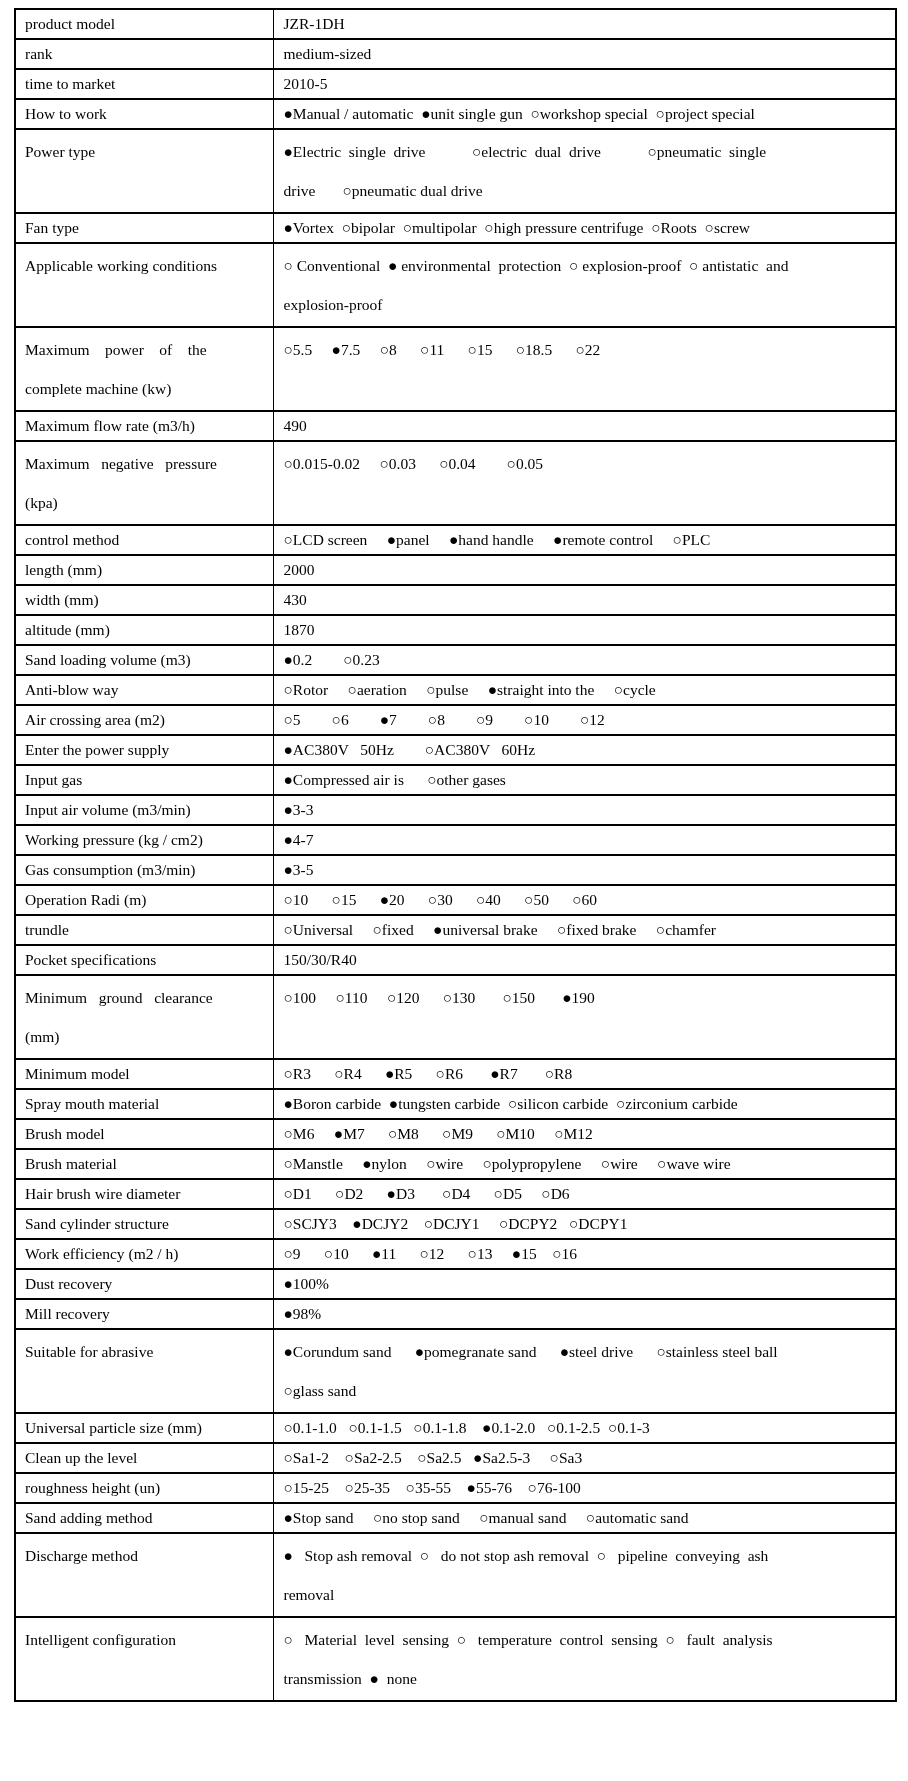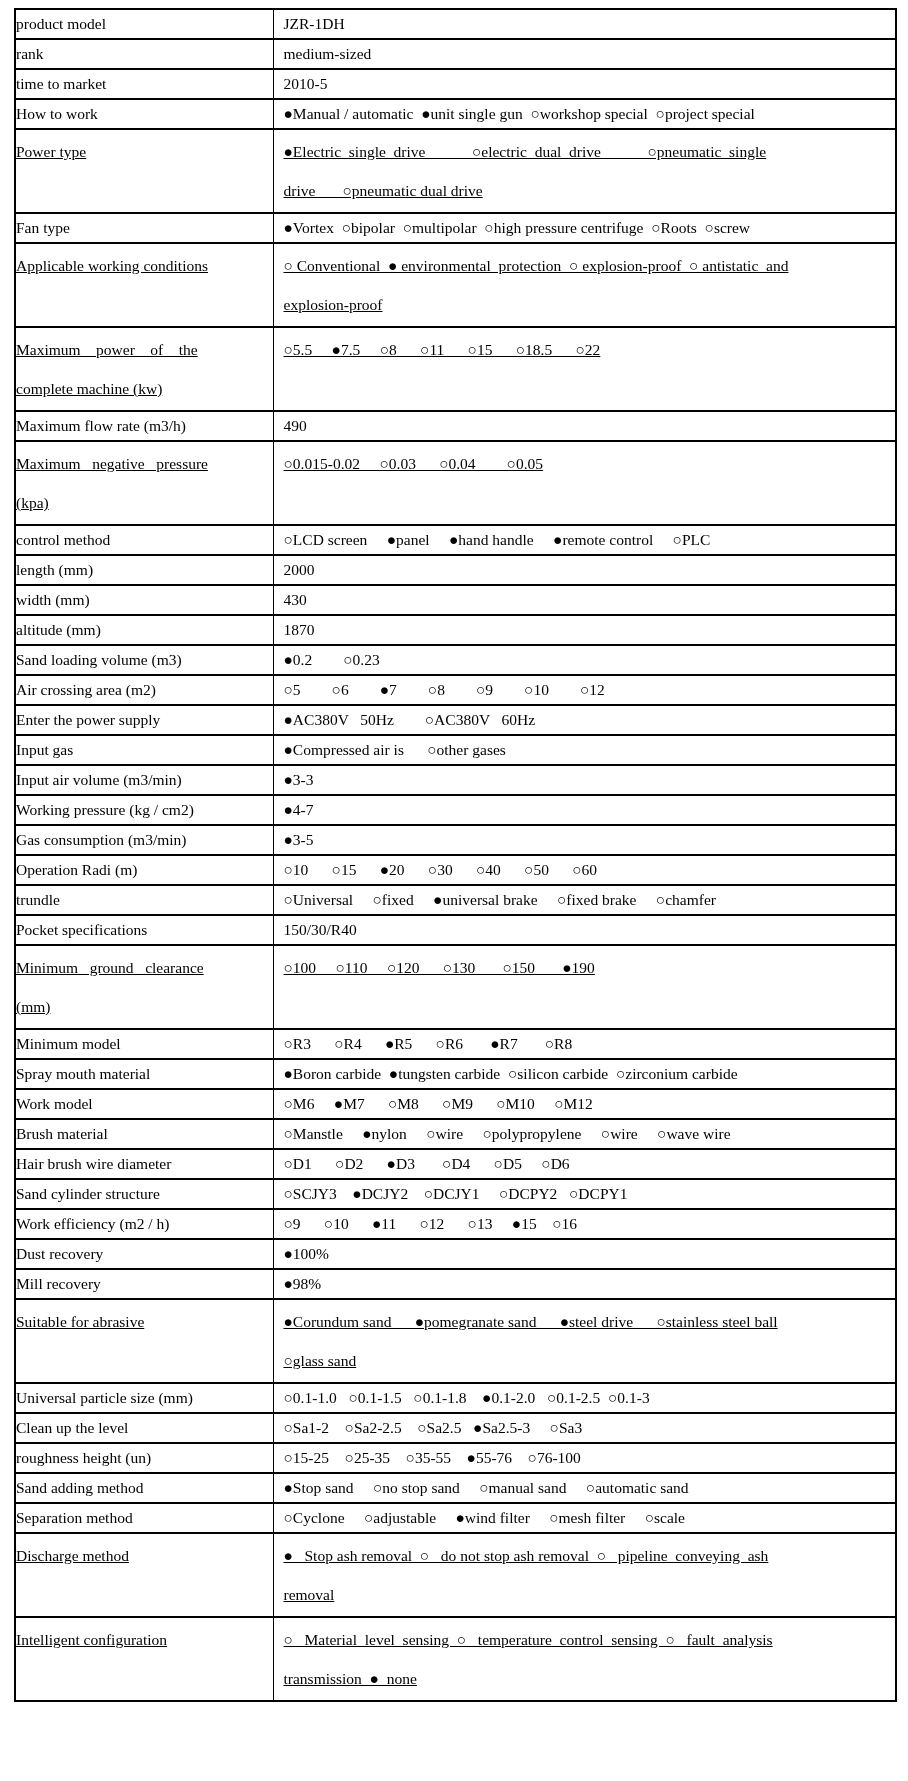--- a/index.html
+++ b/index.html
@@ -28,22 +28,22 @@
     border-top: 2px solid #000000;
     border-bottom: 2px solid #000000;
     border-left: 1px solid #000000;
     border-right: 1px solid #000000;
     padding: 2px 8px;
     vertical-align: top;
     line-height: 24px;
     white-space: pre-wrap;
     overflow: hidden;
   }
-  tr.tall td { line-height: 39px; text-decoration: underline; }
-  td.label { padding-left: 0; }
+  tr.tall td { line-height: 39px; }
+  td.label { padding-left: 9px; }
   td.value { padding-left: 10px; }
 </style>
 </head>
 <body>
 
 <div class="page">
   <table class="spec">
     <colgroup>
       <col class="c-label">
       <col class="c-value">
@@ -107,20 +107,24 @@
         </tr>
         <tr>
           <td class="label">altitude (mm)</td>
           <td class="value">1870</td>
         </tr>
         <tr>
           <td class="label">Sand loading volume (m3)</td>
           <td class="value">●0.2        ○0.23</td>
         </tr>
         <tr>
+          <td class="label">Anti-blow way</td>
+          <td class="value">○Rotor     ○aeration     ○pulse     ●straight into the     ○cycle</td>
+        </tr>
+        <tr>
           <td class="label">Air crossing area (m2)</td>
           <td class="value">○5        ○6        ●7        ○8        ○9        ○10        ○12</td>
         </tr>
         <tr>
           <td class="label">Enter the power supply</td>
           <td class="value">●AC380V   50Hz        ○AC380V   60Hz</td>
         </tr>
         <tr>
           <td class="label">Input gas</td>
           <td class="value">●Compressed air is      ○other gases</td>
@@ -156,21 +160,21 @@
         </tr>
         <tr>
           <td class="label">Minimum model</td>
           <td class="value">○R3      ○R4      ●R5      ○R6       ●R7       ○R8</td>
         </tr>
         <tr>
           <td class="label">Spray mouth material</td>
           <td class="value">●Boron carbide  ●tungsten carbide  ○silicon carbide  ○zirconium carbide</td>
         </tr>
         <tr>
-          <td class="label">Work model</td>
+          <td class="label">Brush model</td>
           <td class="value">○M6     ●M7      ○M8      ○M9      ○M10     ○M12</td>
         </tr>
         <tr>
           <td class="label">Brush material</td>
           <td class="value">○Manstle     ●nylon     ○wire     ○polypropylene     ○wire     ○wave wire</td>
         </tr>
         <tr>
           <td class="label">Hair brush wire diameter</td>
           <td class="value">○D1      ○D2      ●D3       ○D4      ○D5     ○D6</td>
         </tr>
@@ -203,24 +207,20 @@
           <td class="label">Clean up the level</td>
           <td class="value">○Sa1-2    ○Sa2-2.5    ○Sa2.5   ●Sa2.5-3     ○Sa3</td>
         </tr>
         <tr>
           <td class="label">roughness height (un)</td>
           <td class="value">○15-25    ○25-35    ○35-55    ●55-76    ○76-100</td>
         </tr>
         <tr>
           <td class="label">Sand adding method</td>
           <td class="value">●Stop sand     ○no stop sand     ○manual sand     ○automatic sand</td>
-        </tr>
-        <tr>
-          <td class="label">Separation method</td>
-          <td class="value">○Cyclone     ○adjustable     ●wind filter     ○mesh filter     ○scale</td>
         </tr>
         <tr class="tall">
           <td class="label">Discharge method</td>
           <td class="value">●   Stop ash removal  ○   do not stop ash removal  ○   pipeline  conveying  ash
 removal</td>
         </tr>
         <tr class="tall">
           <td class="label">Intelligent configuration</td>
           <td class="value">○   Material  level  sensing  ○   temperature  control  sensing  ○   fault  analysis
 transmission  ●  none</td>

